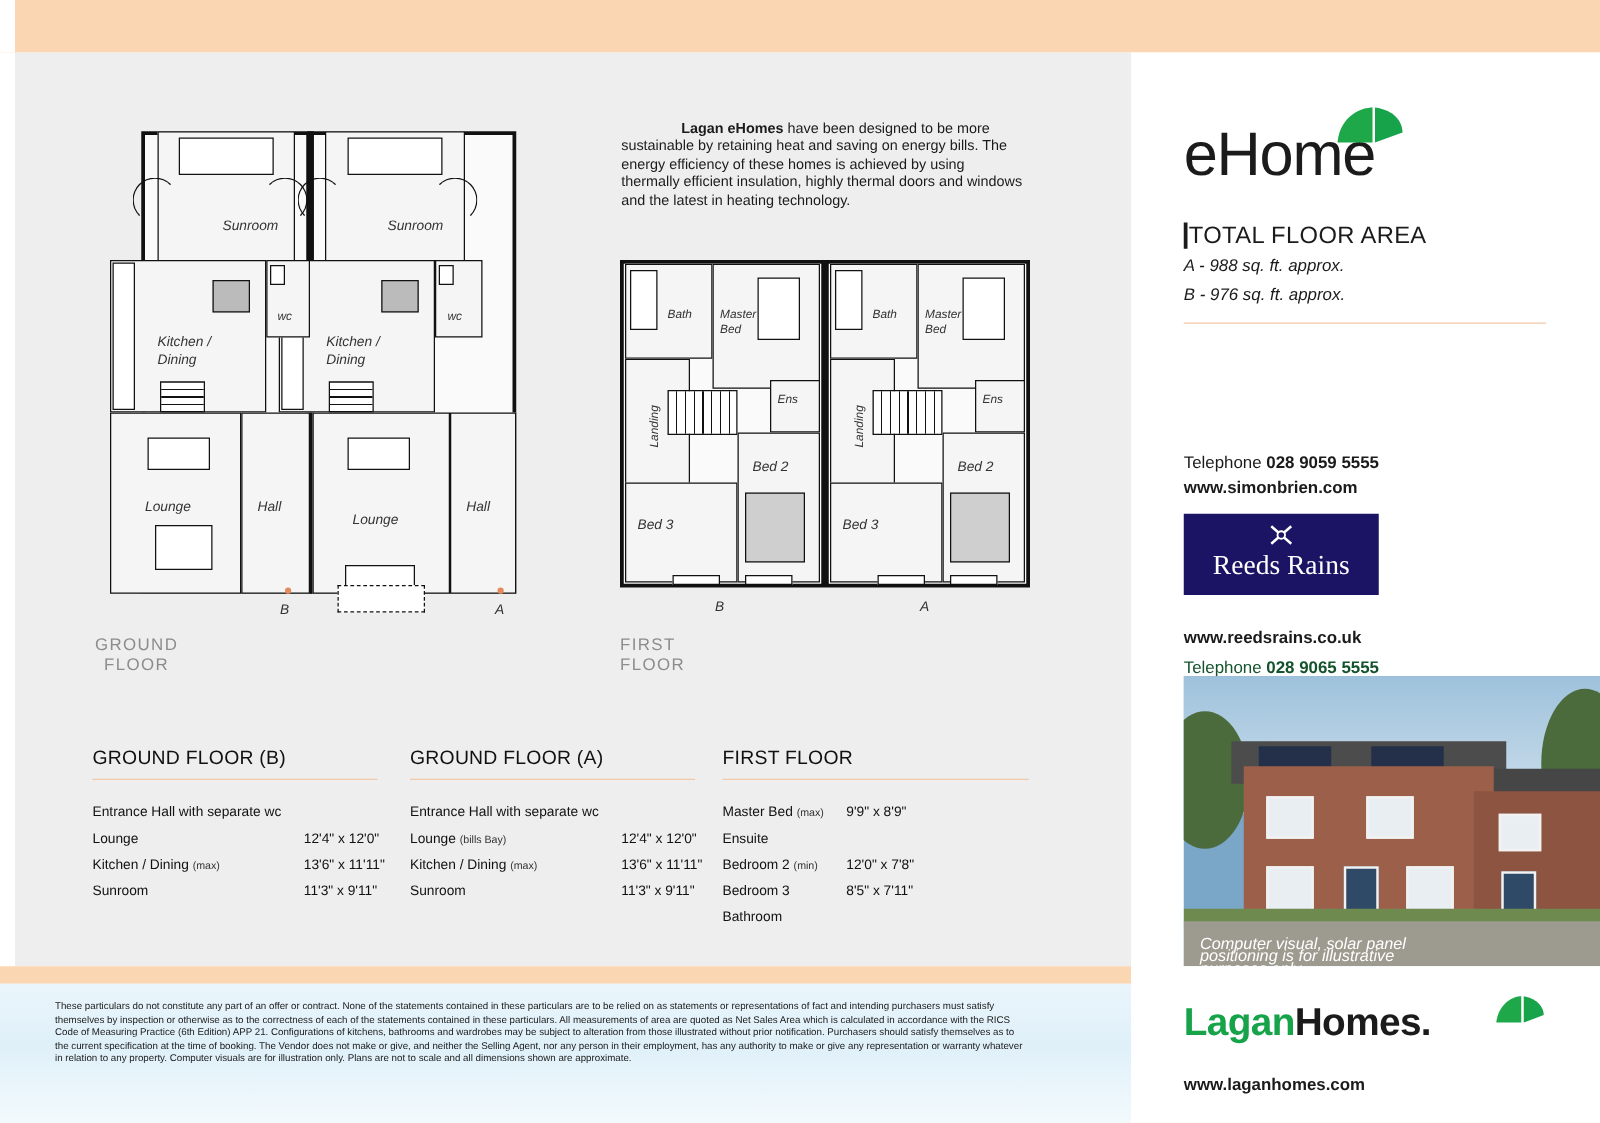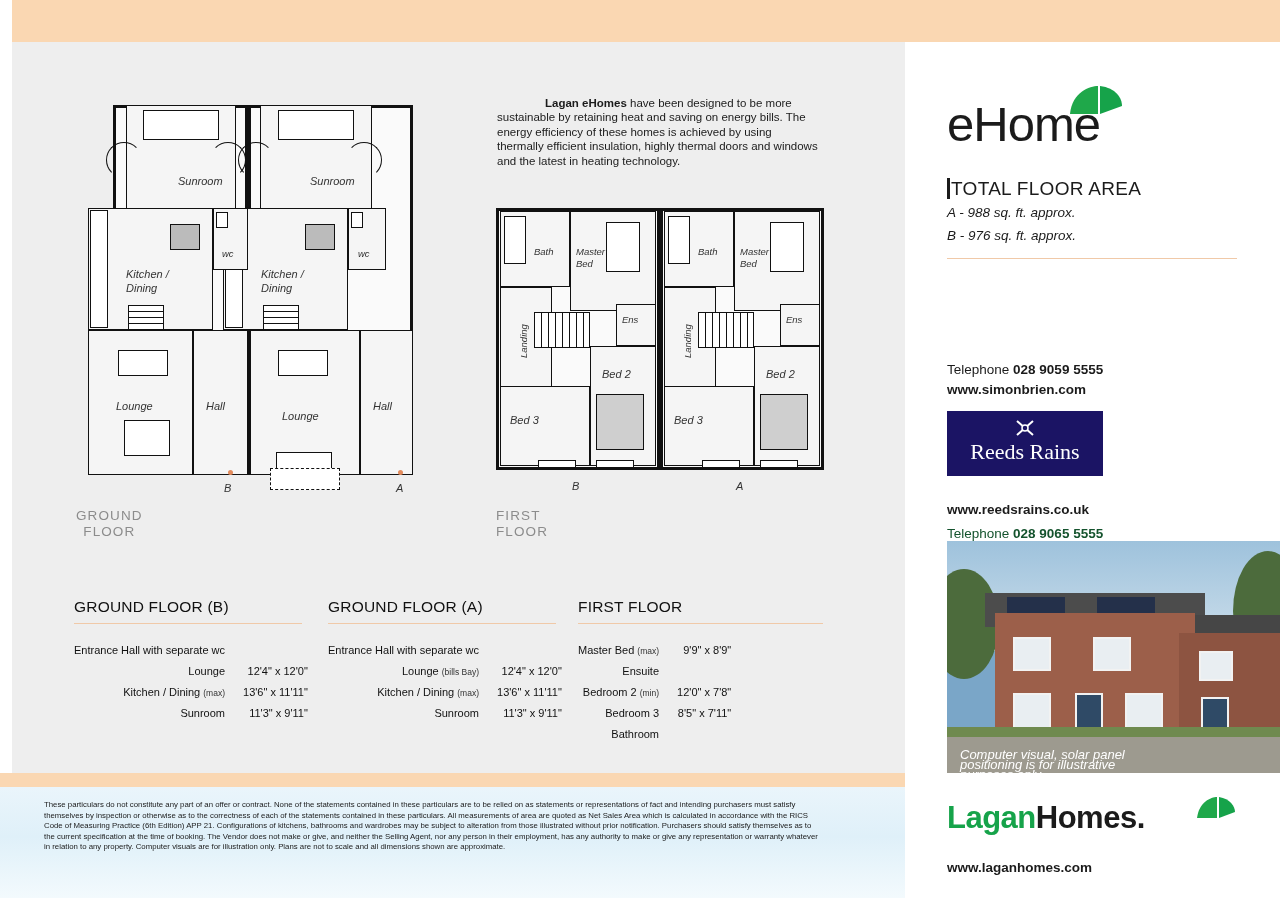--- a/index.html
+++ b/index.html
@@ -44,21 +44,21 @@
   .ab-label{position:absolute;font-size:11px;font-style:italic;color:#333;}
 
   
   .desc{position:absolute;left:497px;top:96px;width:322px;font-size:11.5px;line-height:14.4px;color:#1b1b1b;}
   .desc b{font-weight:bold;margin-left:48px;}
 
   
   .sched{position:absolute;top:598px;}
   .sched h3{margin:0;font-size:15.5px;font-weight:normal;color:#111;letter-spacing:.2px;}
   .sched .rule{margin-top:7px;height:1px;background:#f0c9a8;}
-  .sched table{border-collapse:collapse;margin-top:20px;font-size:11px;color:#111;text-align:right;}
+  .sched table{border-collapse:collapse;margin-top:20px;font-size:11px;color:#111;}
   .sched td{padding:0 0 9px 0;vertical-align:top;white-space:nowrap;}
   .sched td.dim{padding-left:18px;}
   .sched .qual{font-size:8.5px;color:#333;}
   .ehome-text{position:absolute;left:947px;top:96px;font-size:49px;color:#1b1b1b;letter-spacing:-1px;font-family:Liberation Sans, sans-serif;}
   .leaf{position:absolute;}
 
   .tfa-title{position:absolute;left:947px;top:178px;font-size:19px;color:#1b1b1b;letter-spacing:.3px;}
   .tfa-bar{position:absolute;left:947px;top:178px;width:3px;height:21px;background:#1b1b1b;}
   .tfa-a{position:absolute;left:947px;top:205px;font-size:13.5px;font-style:italic;color:#1b1b1b;}
   .tfa-b{position:absolute;left:947px;top:228px;font-size:13.5px;font-style:italic;color:#1b1b1b;}

